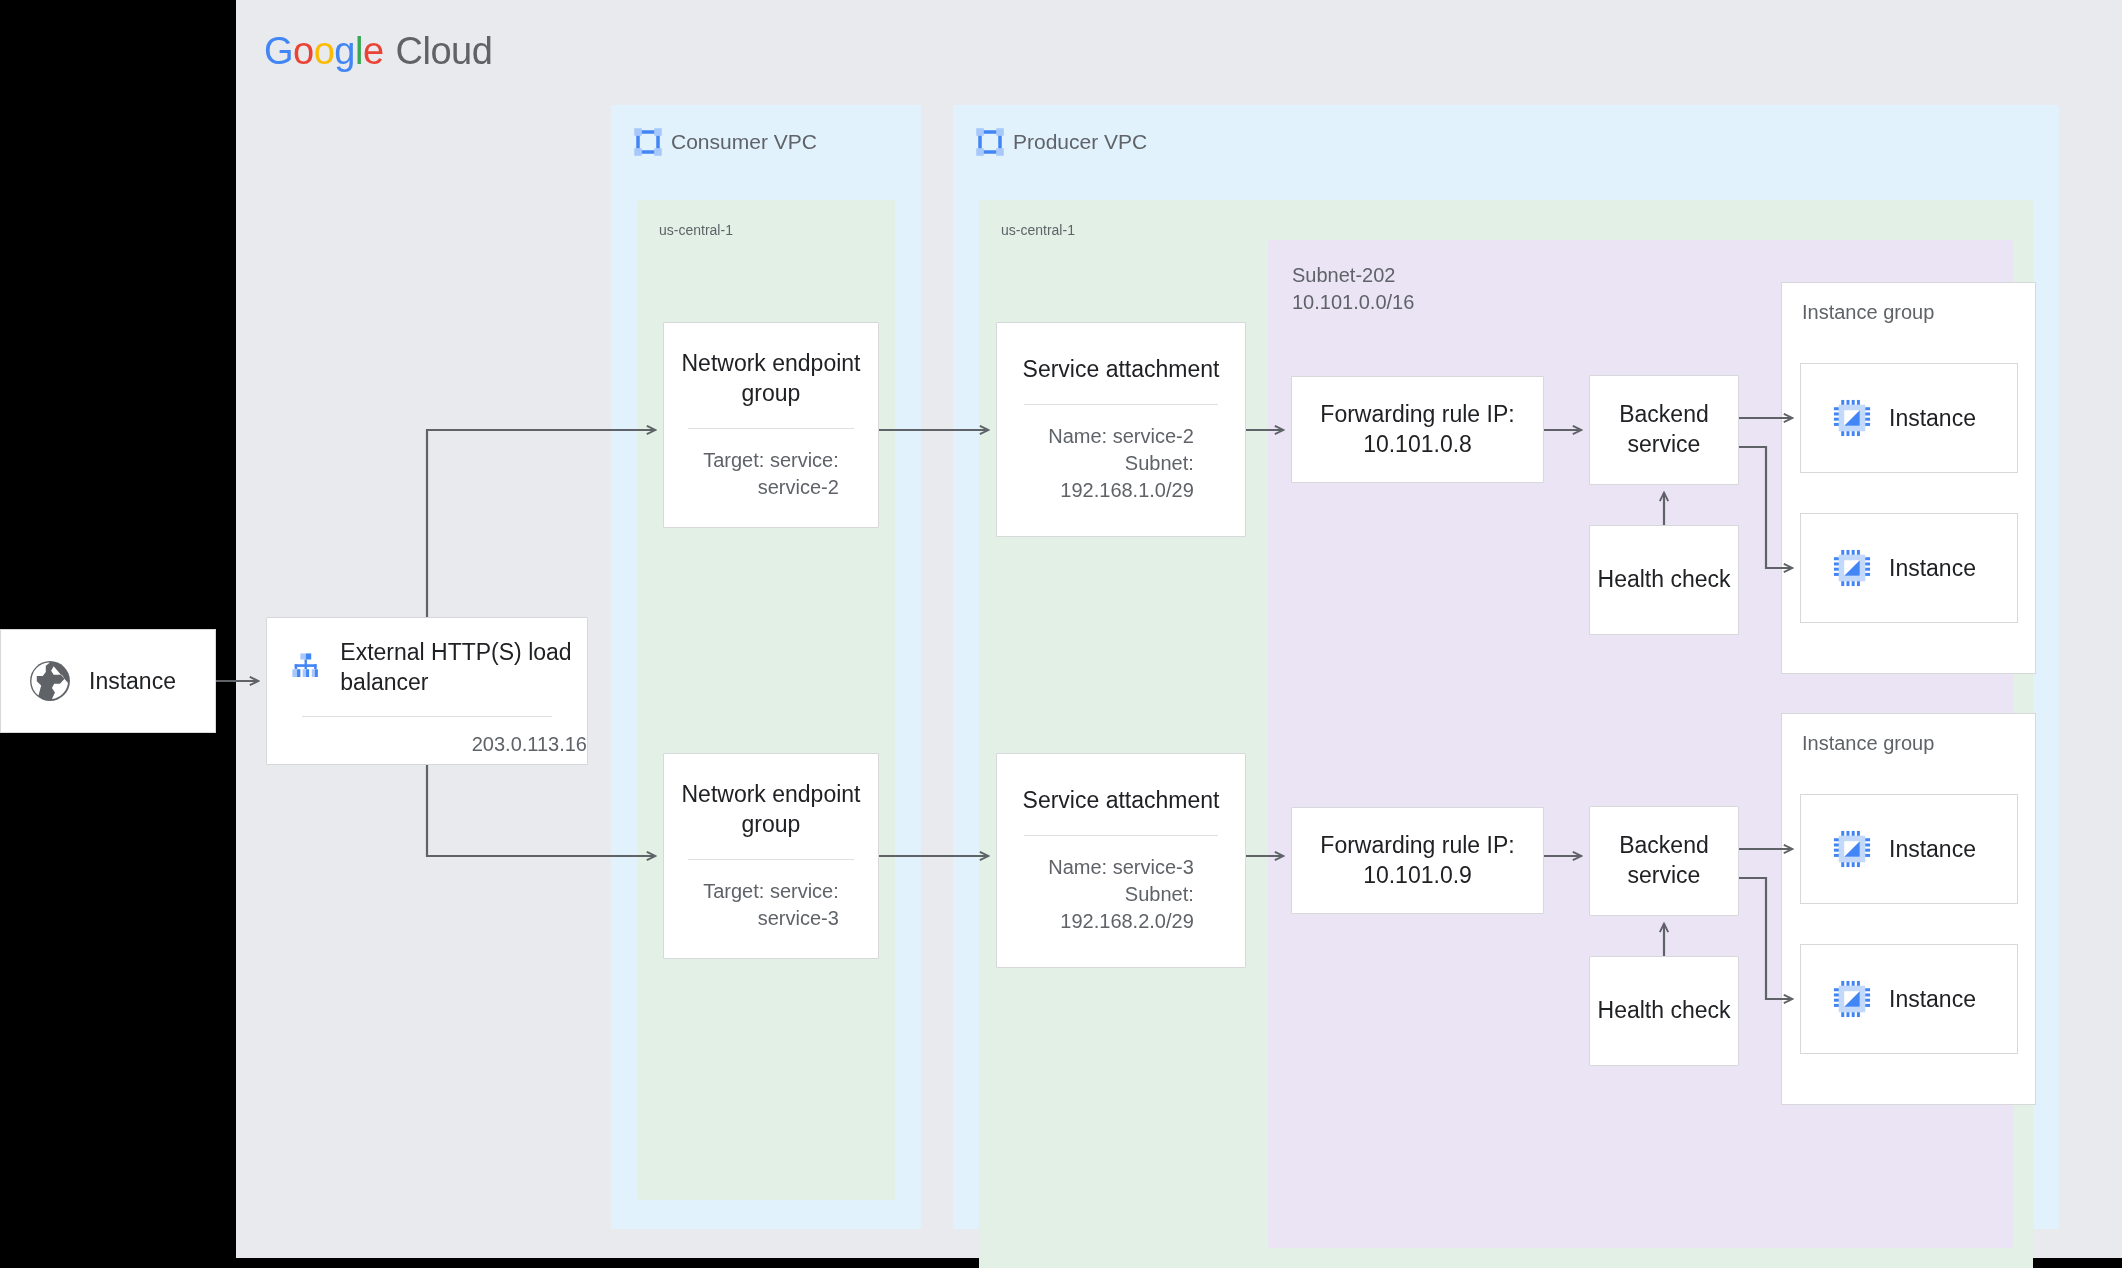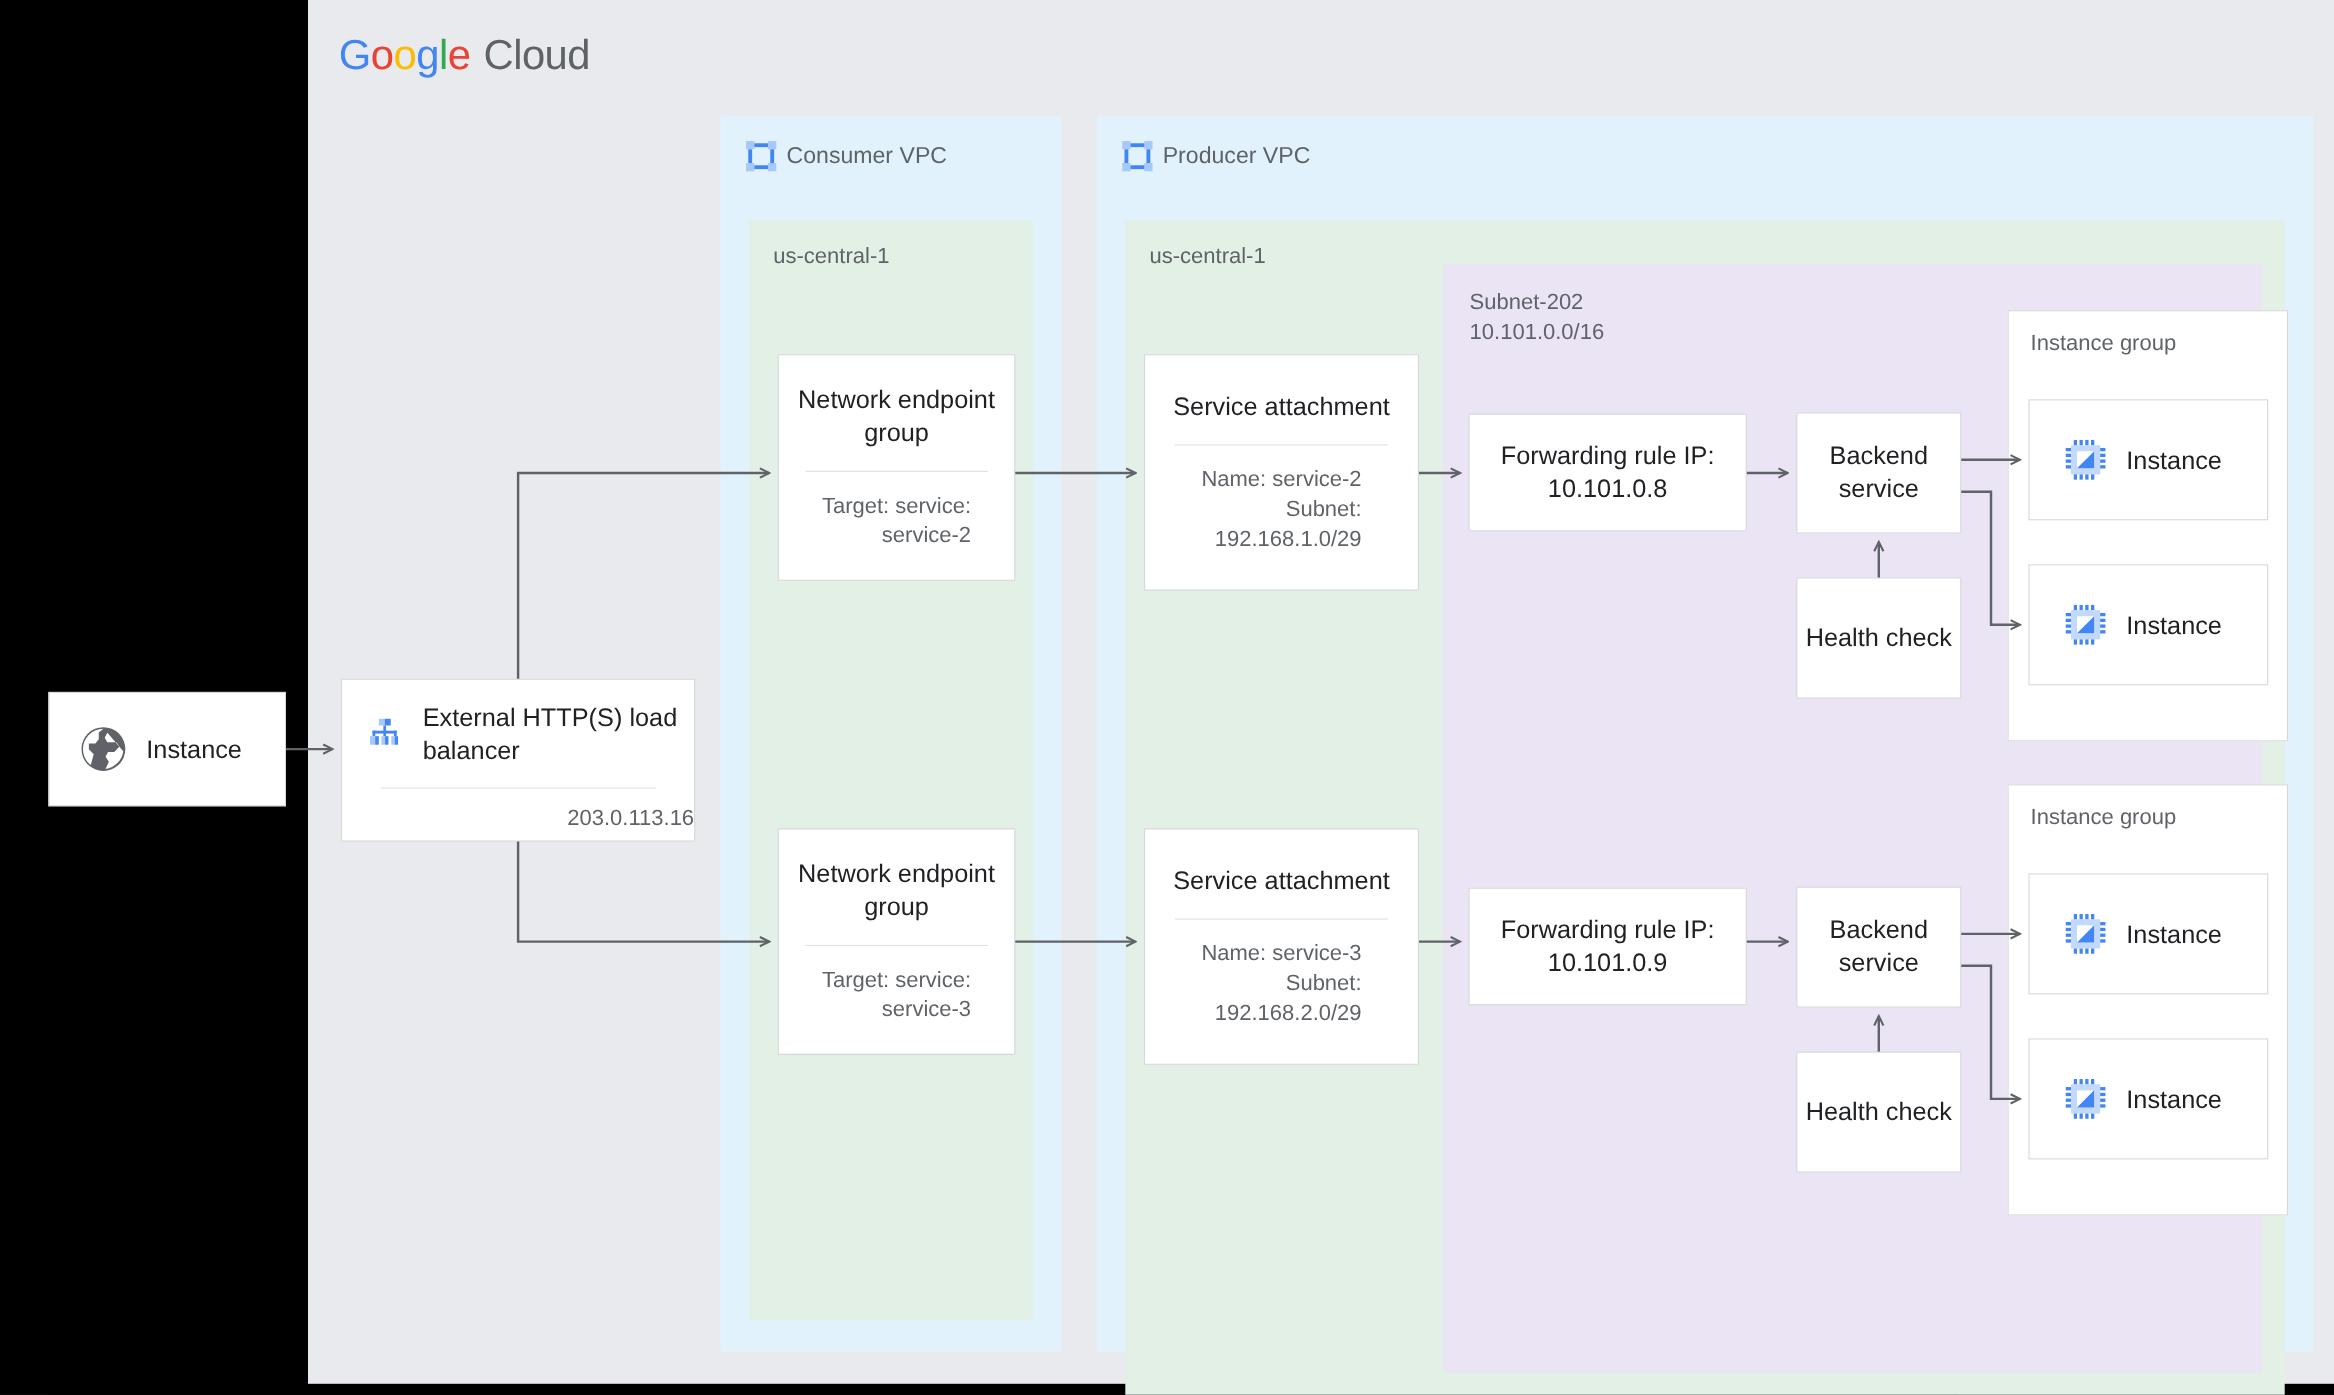--- a/index.html
+++ b/index.html
@@ -1,39 +1,39 @@
 <!DOCTYPE html>
 <html><head>
 <meta charset="utf-8">
 <style>
   html,body{margin:0;padding:0;background:#000;}
   body{width:2122px;height:1268px;overflow:hidden;font-family:"Liberation Sans",sans-serif;}
 
-  #stage{position:relative;width:1736px;height:1268px;background:#000;margin-left:44px;}
+  #stage{position:relative;width:1736px;height:1268px;background:#000;}
 
   
   #canvas{position:absolute;left:236px;top:0;width:1886px;height:1258px;background:#e8eaed;}
 
   
   #logo{position:absolute;left:264px;top:30px;font-size:38px;letter-spacing:-.5px;white-space:nowrap;}
   #logo .g1{color:#4285f4}#logo .g2{color:#ea4335}#logo .g3{color:#fbbc05}
   #logo .g4{color:#4285f4}#logo .g5{color:#34a853}#logo .g6{color:#ea4335}
   #logo .cloud{color:#5f6368;margin-left:12px}
 
   
   #internet{position:absolute;left:0;top:629px;width:216px;height:104px;background:#fff;
             border:1px solid #d6d8da;box-sizing:border-box;display:flex;align-items:center;gap:16px;padding-left:26px;}
   #internet .lbl{font-size:23px;color:#202124;}
 
   
   .vpc{position:absolute;background:#e1f2fd;border-radius:2px;}
   .vpc-hd{display:flex;align-items:center;gap:8px;padding:22px 0 0 22px;}
   .vpc-hd .t{font-size:21px;color:#5f6368;}
   .region{position:absolute;background:#e2f0e6;border-radius:2px;}
-  .region .t{position:absolute;left:22px;top:22px;font-size:20px;color:#5f6368;}
+  .region .t{position:absolute;left:22px;top:22px;font-size:14px;color:#5f6368;}
   .subnet{position:absolute;background:#eae4f5;border-radius:2px;}
   .subnet .t{position:absolute;left:24px;top:22px;font-size:20px;color:#5f6368;line-height:1.35;white-space:pre-line;}
 
   
   .card{position:absolute;background:#fff;border:1px solid #d6d8da;box-sizing:border-box;
         display:flex;flex-direction:column;align-items:center;justify-content:center;border-radius:1px;}
   .card .ttl{font-size:23px;color:#202124;text-align:center;line-height:1.3;}
   .card .div{width:78%;height:1px;background:#e0e0e0;margin:20px 0 18px;}
   .card .sub{font-size:20px;color:#5f6368;text-align:right;line-height:1.35;white-space:pre-line;}
 

